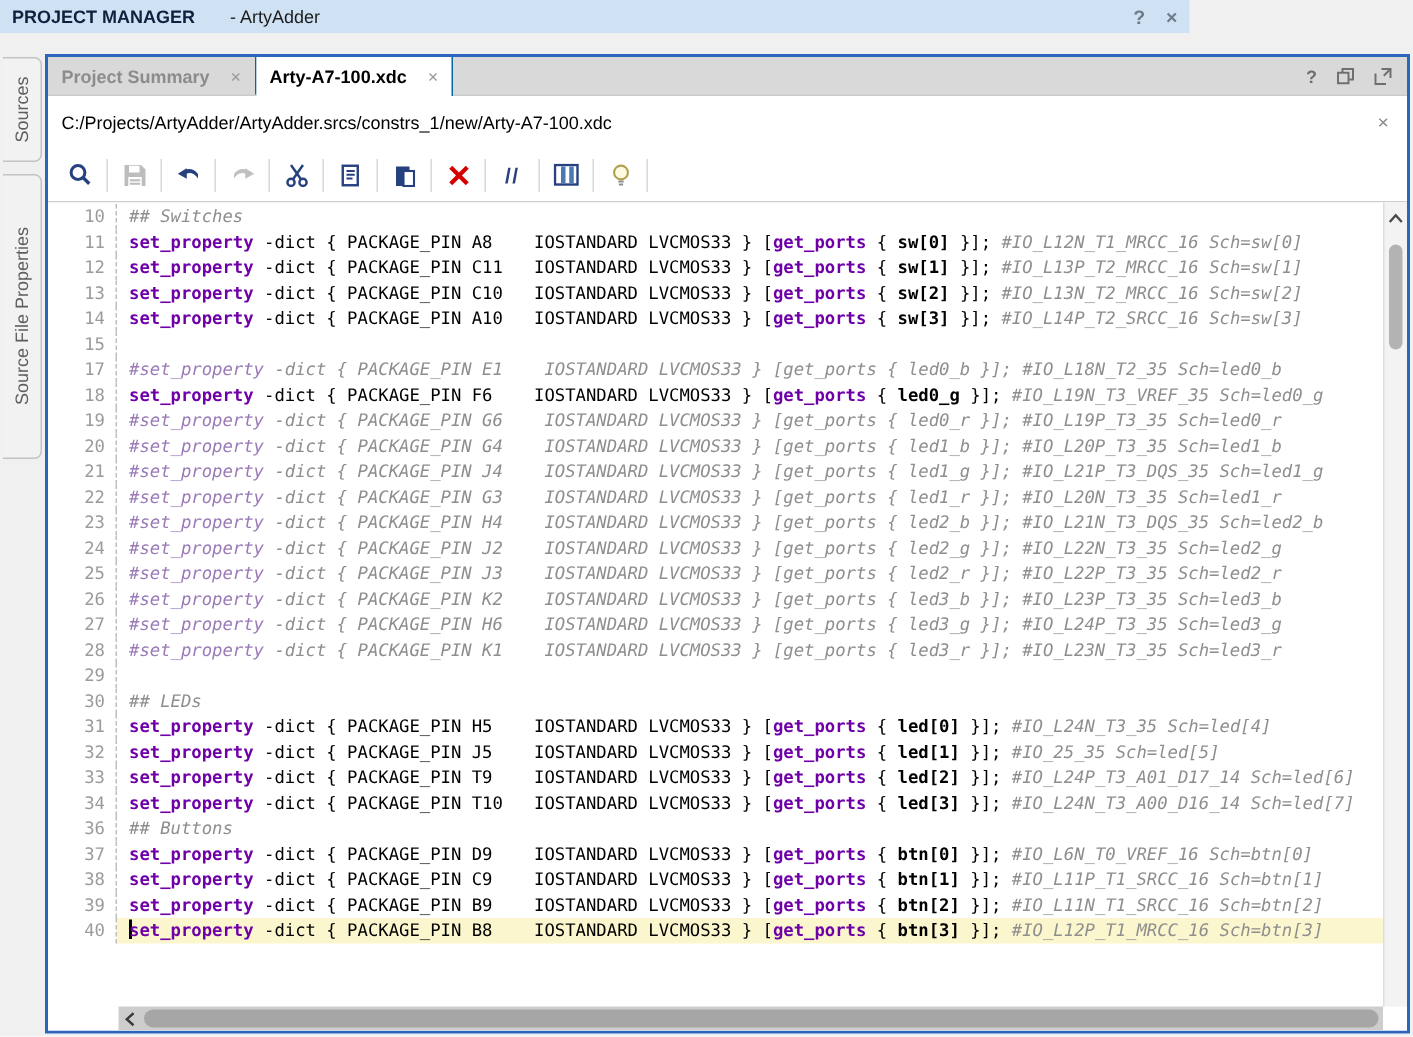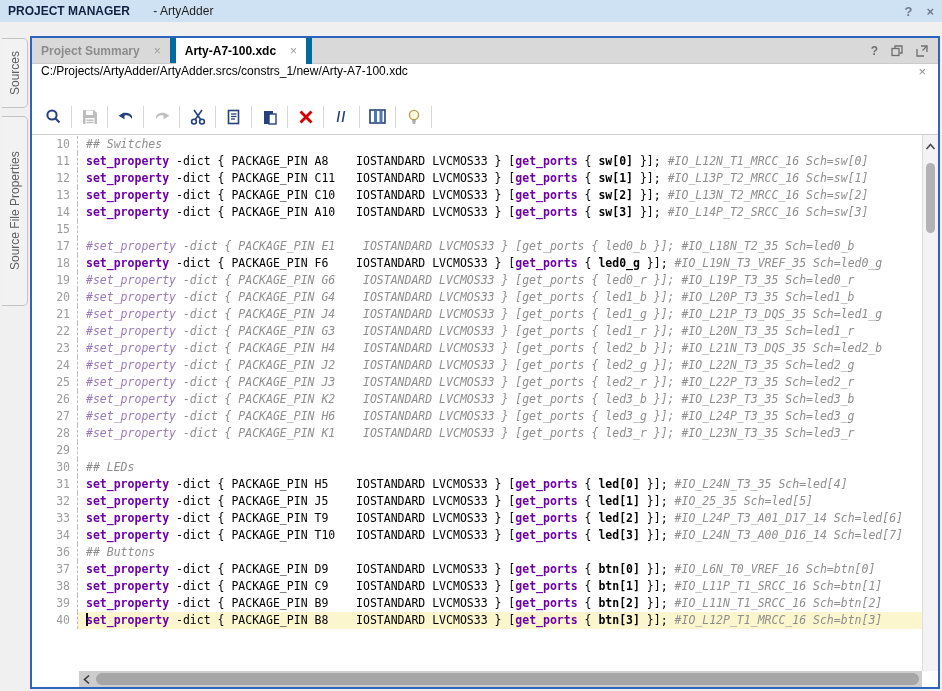--- a/index.html
+++ b/index.html
@@ -5,21 +5,21 @@
   * { margin:0; padding:0; box-sizing:border-box; }
   html,body { width:942px; height:691px; }
   body {
     position:relative;
     background:#f0f0f0;
     font-family:"Liberation Sans", sans-serif;
     overflow:hidden;
   }
   
   .titlebar {
-    position:absolute; left:0; top:0; width:942px; height:22px;
+    position:absolute; left:0; top:0; width:793px; height:22px;
     background:#cfe2f4;
     display:flex; align-items:center;
     padding:0 8px;
     font-size:12px;
   }
   .titlebar .t-bold { font-weight:bold; color:#10203f; }
   .titlebar .t-rest { color:#1c1c1c; white-space:pre;padding-left:20px; }
   .titlebar .spacer { flex:1; }
   .win-ico { color:#6e7b8c; font-size:13px; font-weight:bold; margin-left:14px; cursor:default; }
   
@@ -47,32 +47,32 @@
   
   .tabbar {
     height:26px; background:#d9d9d9;
     display:flex; align-items:stretch;
     border-bottom:1px solid #cbcbcb;
     flex:0 0 auto;
   }
   .tab {
     display:flex; align-items:center;
     padding:12px 9px; font-size:12px; font-weight:bold;
-    color:#8c8c8c; border-right:6px solid #0369a1;
+    color:#8c8c8c; border-right:1px solid #0369a1;
     cursor:default;
   }
   .tab .x { margin-left:14px; font-weight:normal; color:#9a9a9a; font-size:12px; }
   .tab.active { background:#ffffff; color:#000; margin-bottom:-1px;text-align:center; }
   .tabbar .spacer { flex:1; }
   .tabbar-icons { display:flex; align-items:center; gap:13px; padding-right:10px; }
   .tabbar-icons .ico { color:#6f6f6f; font-size:12px; font-weight:bold; display:flex; align-items:center; }
   
   .pathrow {
     height:35px; background:#fff;
-    display:flex; align-items:flex-start;
+    display:flex; align-items:center;
     padding:0 12px 0 9px;
     font-size:12px; color:#000;
     flex:0 0 auto;
   }
   .pathrow .spacer { flex:1; }
   .pathrow .x { color:#8a8a8a; font-size:13px; }
   
   .toolbar {
     height:36px; background:#fff;
     display:flex; align-items:center;

